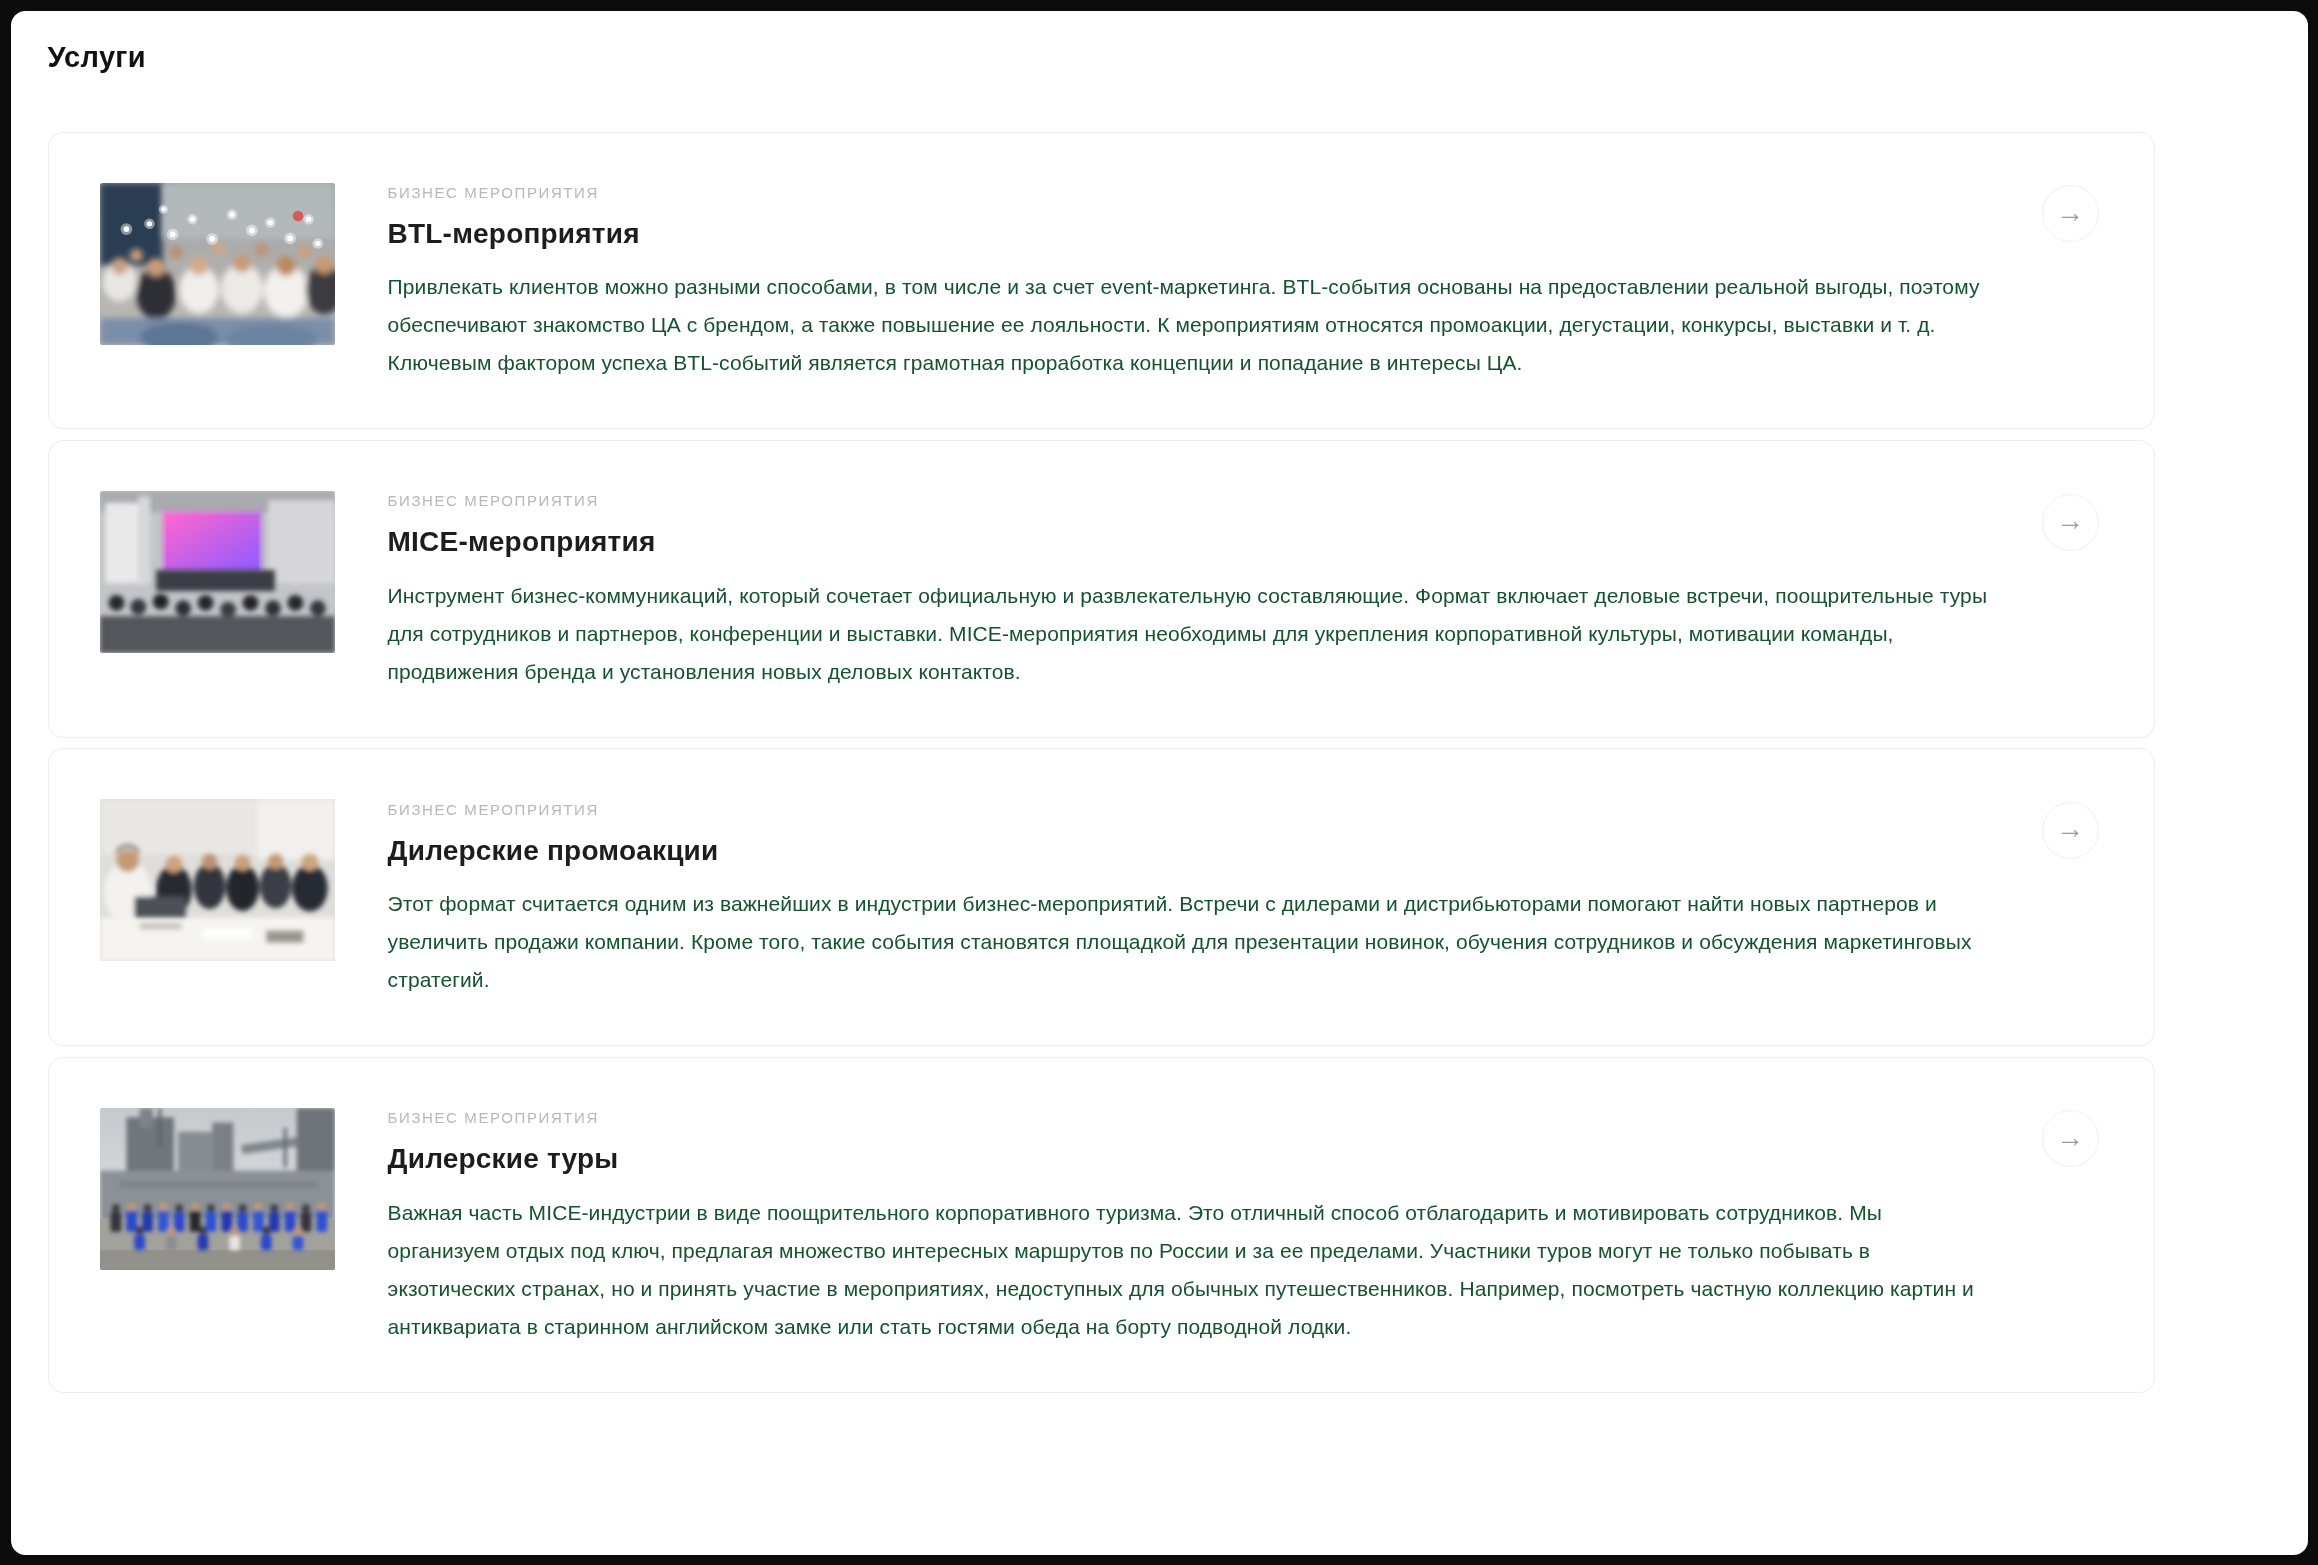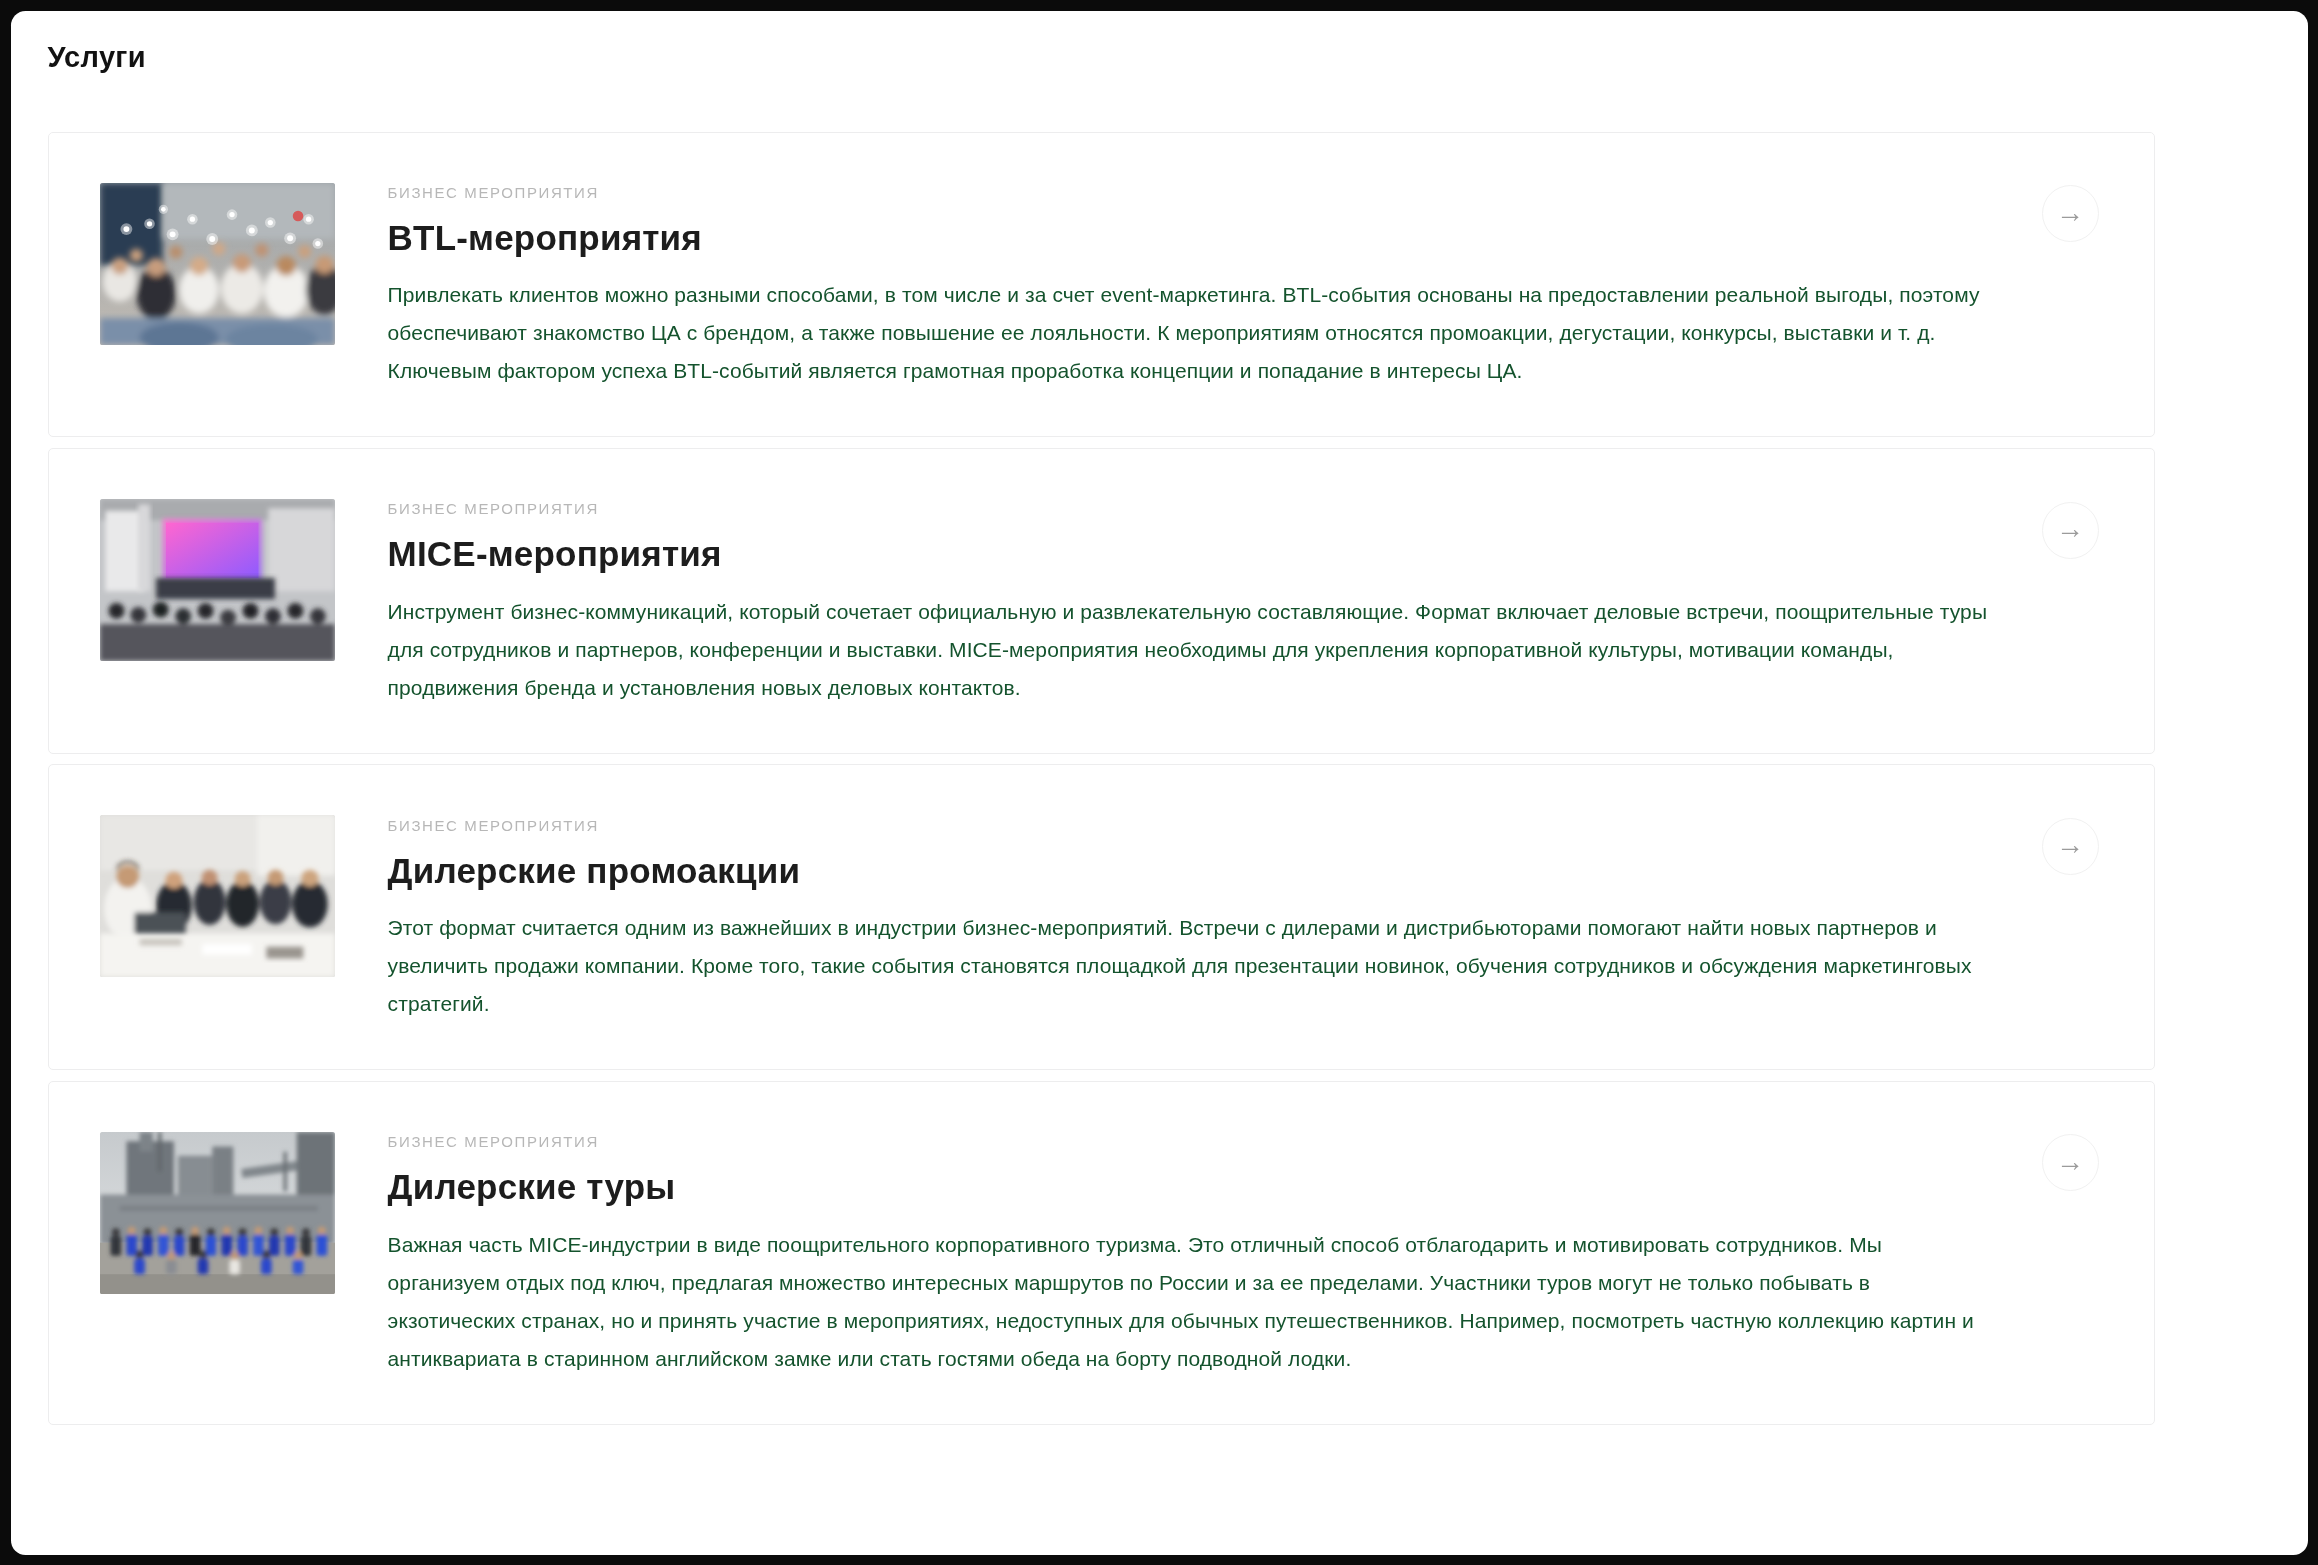--- a/index.html
+++ b/index.html
@@ -26,21 +26,21 @@
   }
   .cards{
     margin:58px 0 0 37px;
     width:2107px;
     display:flex;
     flex-direction:column;
     gap:10.6px;
   }
   .card{
     border:1.3px solid #ededee;
-    border-radius:5px;
+    border-radius:15px;
     background:#ffffff;
     display:flex;
     align-items:flex-start;
     padding:50px 55px 46px 51px;
     gap:53px;
     box-sizing:border-box;
     cursor:pointer;
   }
   .card-photo{
     width:235px;height:162px;
@@ -57,21 +57,21 @@
   }
   .card-category{
     font-size:15px;
     font-weight:500;
     letter-spacing:1.6px;
     color:#b7b7b7;
     margin:1.3px 0 17px 0;
     text-transform:uppercase;
   }
   .card-title{
-    font-size:35px;
+    font-size:28px;
     font-weight:700;
     color:#1d1d1d;
     margin:0 0 18.5px 0;
     letter-spacing:0.2px;
   }
   .card-desc{
     font-size:21px;
     line-height:38px;
     color:#14532d;
     letter-spacing:0.1px;

